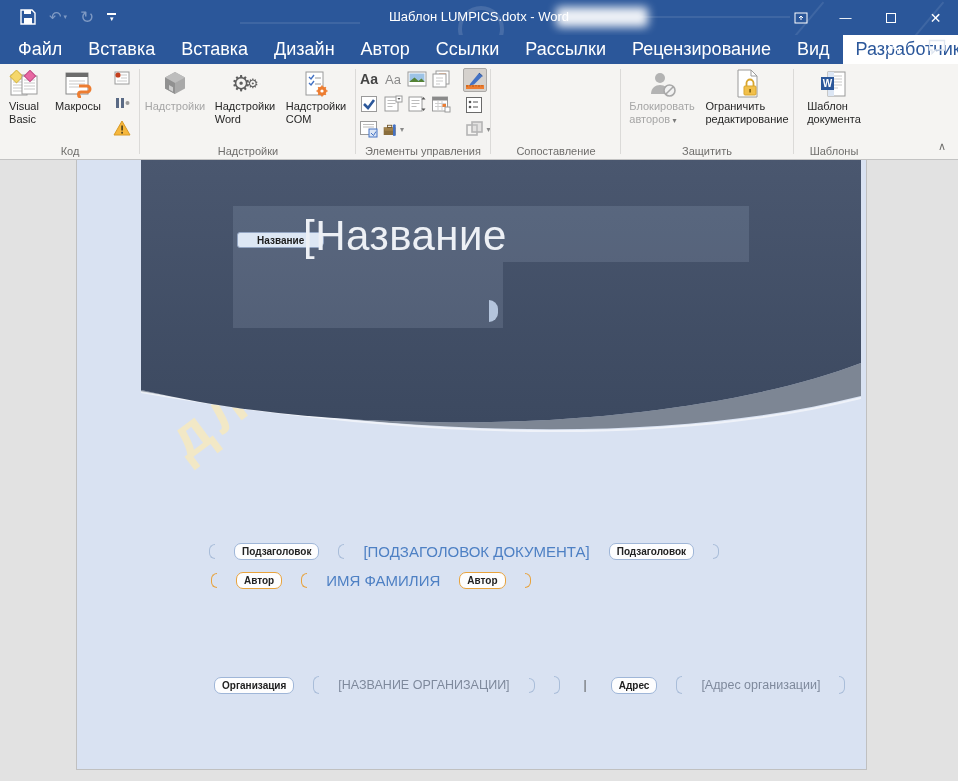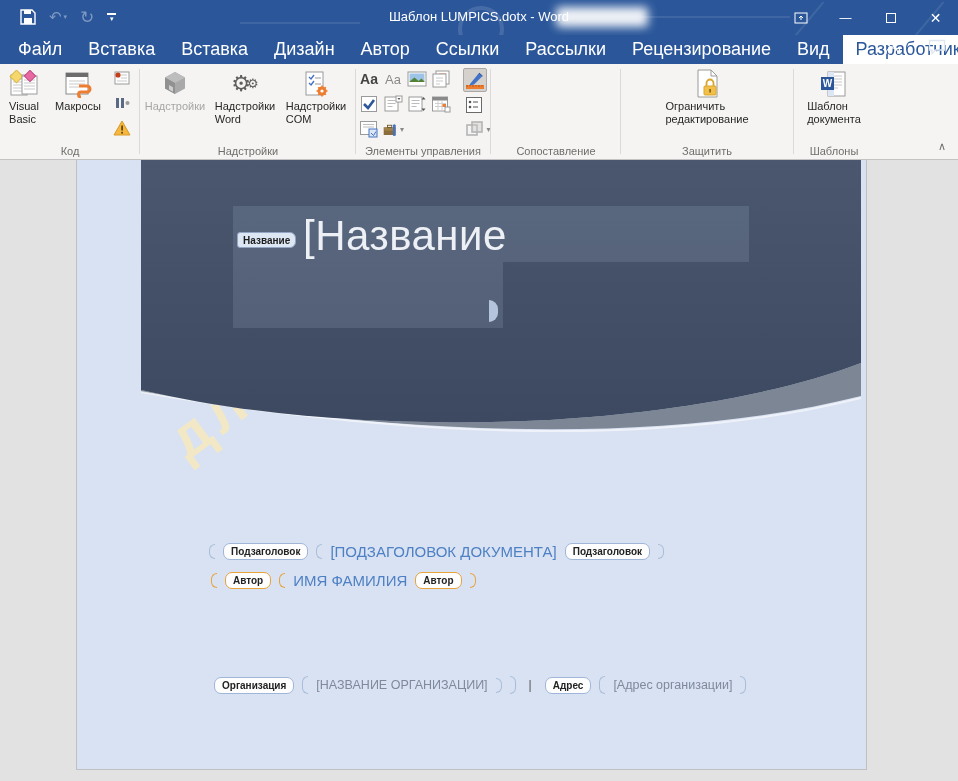--- a/index.html
+++ b/index.html
@@ -52,23 +52,23 @@
   .collapse{position:absolute;right:12px;bottom:6px;color:#6f6e6c;font-size:11px}
 
   
   .docarea{position:absolute;top:160px;left:0;right:0;bottom:0;background:#e2e2e2}
   .page{position:absolute;left:76px;top:0;width:791px;height:610px;background:#d9e2f2;border:1px solid #c0c0c0;border-top:none;overflow:hidden}
   .cover-svg{position:absolute;inset:0;z-index:2}
   .watermark{position:absolute;left:78px;top:258px;z-index:1;font-size:58px;letter-spacing:6px;transform:rotate(-37deg);transform-origin:left top;font-weight:bold}
   .hlbox{position:absolute;background:rgba(210,223,244,.13);z-index:3}
   .abs{position:absolute;z-index:3}
   .title-line{font-size:42px;color:#edf0f5;z-index:3;position:absolute;white-space:nowrap;letter-spacing:.5px}
-  .title-tag{display:inline-flex;align-items:center;height:16px;padding:0 5px;background:#dde7f4;border:1px solid #93a5c2;border-radius:3px 6px 6px 3px;font-size:10px;font-weight:bold;color:#1c1c1c}
+  .title-tag{display:inline-flex;align-items:center;height:16px;padding:0 19px;background:#dde7f4;border:1px solid #93a5c2;border-radius:3px 6px 6px 3px;font-size:10px;font-weight:bold;color:#1c1c1c}
   .endglyph{width:9px;height:22px;background:#b9c9e2;border-radius:0 9px 9px 0;opacity:.95}
-  .ccrow{position:absolute;display:flex;align-items:center;gap:8px;z-index:3;white-space:nowrap}
+  .ccrow{position:absolute;display:flex;align-items:center;gap:19px;z-index:3;white-space:nowrap}
   .cctag{display:inline-flex;align-items:center;height:17px;padding:0 7px;background:#fdfdfe;border:1px solid #9fb6d8;border-radius:7px;font-size:10px;font-weight:bold;color:#222}
   .cctag.orange{border-color:#e8a33d}
   .brk{width:6px;height:15px;border:1px solid #a9bdd9;background:transparent}
   .brk.l{border-right:none;border-radius:8px 0 0 8px}
   .brk.r{border-left:none;border-radius:0 8px 8px 0}
   .brk.orange{border-color:#e8a33d}
   .brk.big{height:18px}
   .cc-text{font-size:15px;color:#4e80c4}
   .cc-text.small{font-size:12.5px;color:#7e899c}
   .vbar{color:#555;font-size:12px;margin:0 5px;z-index:3}
@@ -353,20 +353,32 @@
     </div>
     <div class="rsep" style="left:490px"></div>
 
     <div class="rgroup" style="left:493px;width:126px">
       <div class="rlabel">Сопоставление</div>
     </div>
     <div class="rsep" style="left:620px"></div>
 
     <div class="rgroup" style="left:623px;width:168px">
       <div class="bigrow" style="justify-content:center;width:100%;gap:2px">
+        <div class="bigbtn disabled has-dd" style="width:78px">
+          <span class="bicon">
+            <svg width="30" height="28" viewBox="0 0 30 28">
+                <circle cx="13" cy="8" r="5" fill="#b3b3b3"></circle>
+                <path d="M4 24 c0-6 4.5-9 9-9 s9 3 9 9z" fill="#b3b3b3"></path>
+                <circle cx="22.5" cy="20.5" r="5.5" fill="#f2f2f2" stroke="#a8a8a8" stroke-width="1.6"></circle>
+                <path d="M18.7 24.3 l7.6-7.6" stroke="#a8a8a8" stroke-width="1.6"></path>
+              </svg>
+          </span>
+          <span class="blabel">Блокировать
+авторов</span>
+        </div>
         <div class="bigbtn" style="width:88px">
           <span class="bicon">
             <svg width="26" height="30" viewBox="0 0 26 30">
                 <path d="M4 1 h13 l6 6 v21 h-19 z" fill="#fff" stroke="#9a9a9a"></path>
                 <path d="M17 1 v6 h6" fill="none" stroke="#9a9a9a"></path>
                 <rect x="10" y="17" width="12" height="9" rx="1" fill="#f2c04a" stroke="#d8a52e"></rect>
                 <path d="M12.5 17 v-3 a3.5 3.5 0 0 1 7 0 v3" fill="none" stroke="#d8a52e" stroke-width="1.8"></path>
                 <rect x="15.2" y="20" width="1.8" height="3.5" fill="#8a6914"></rect>
               </svg>
           </span>

